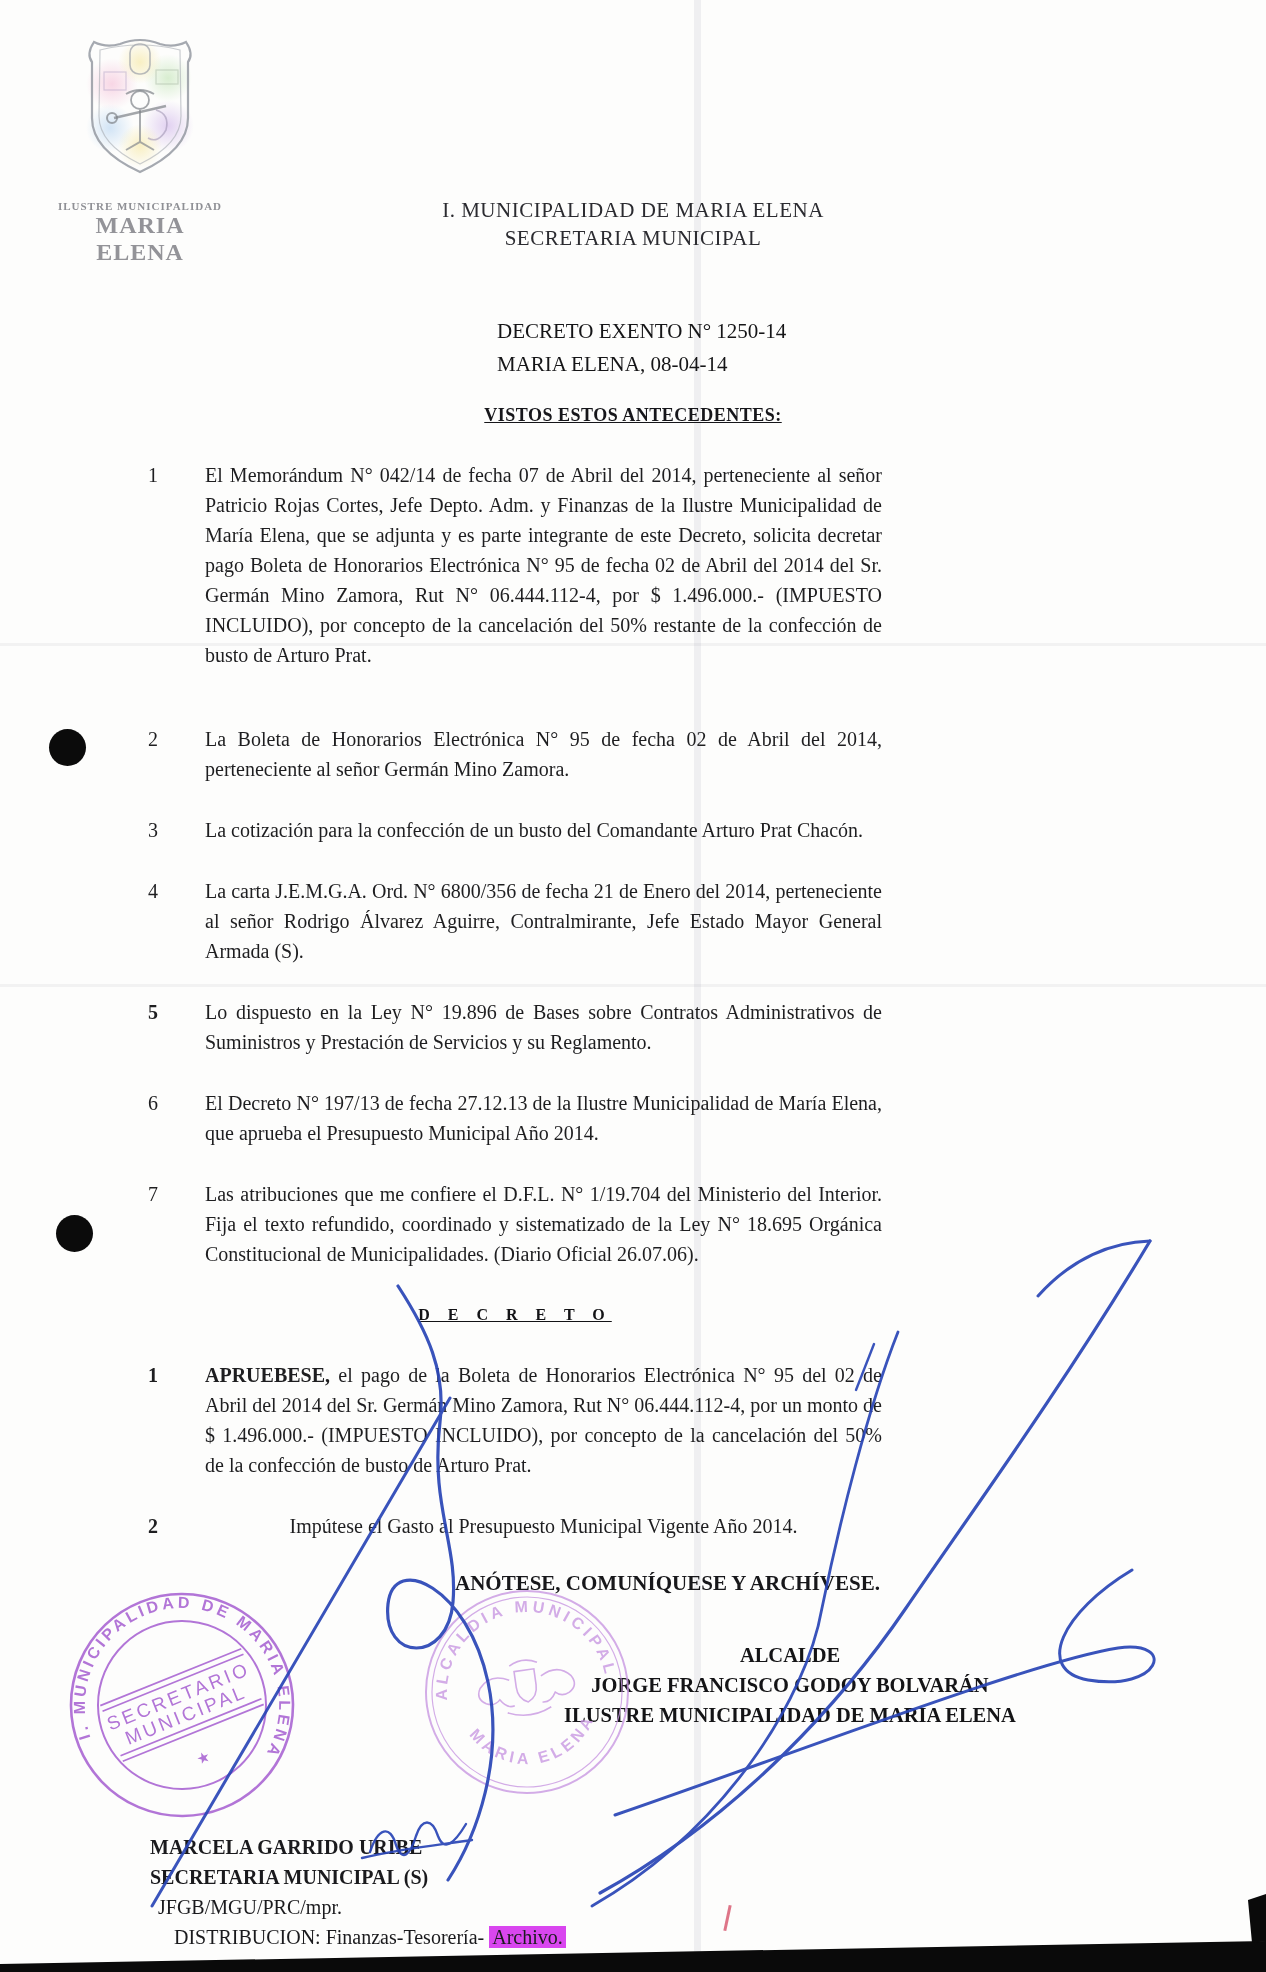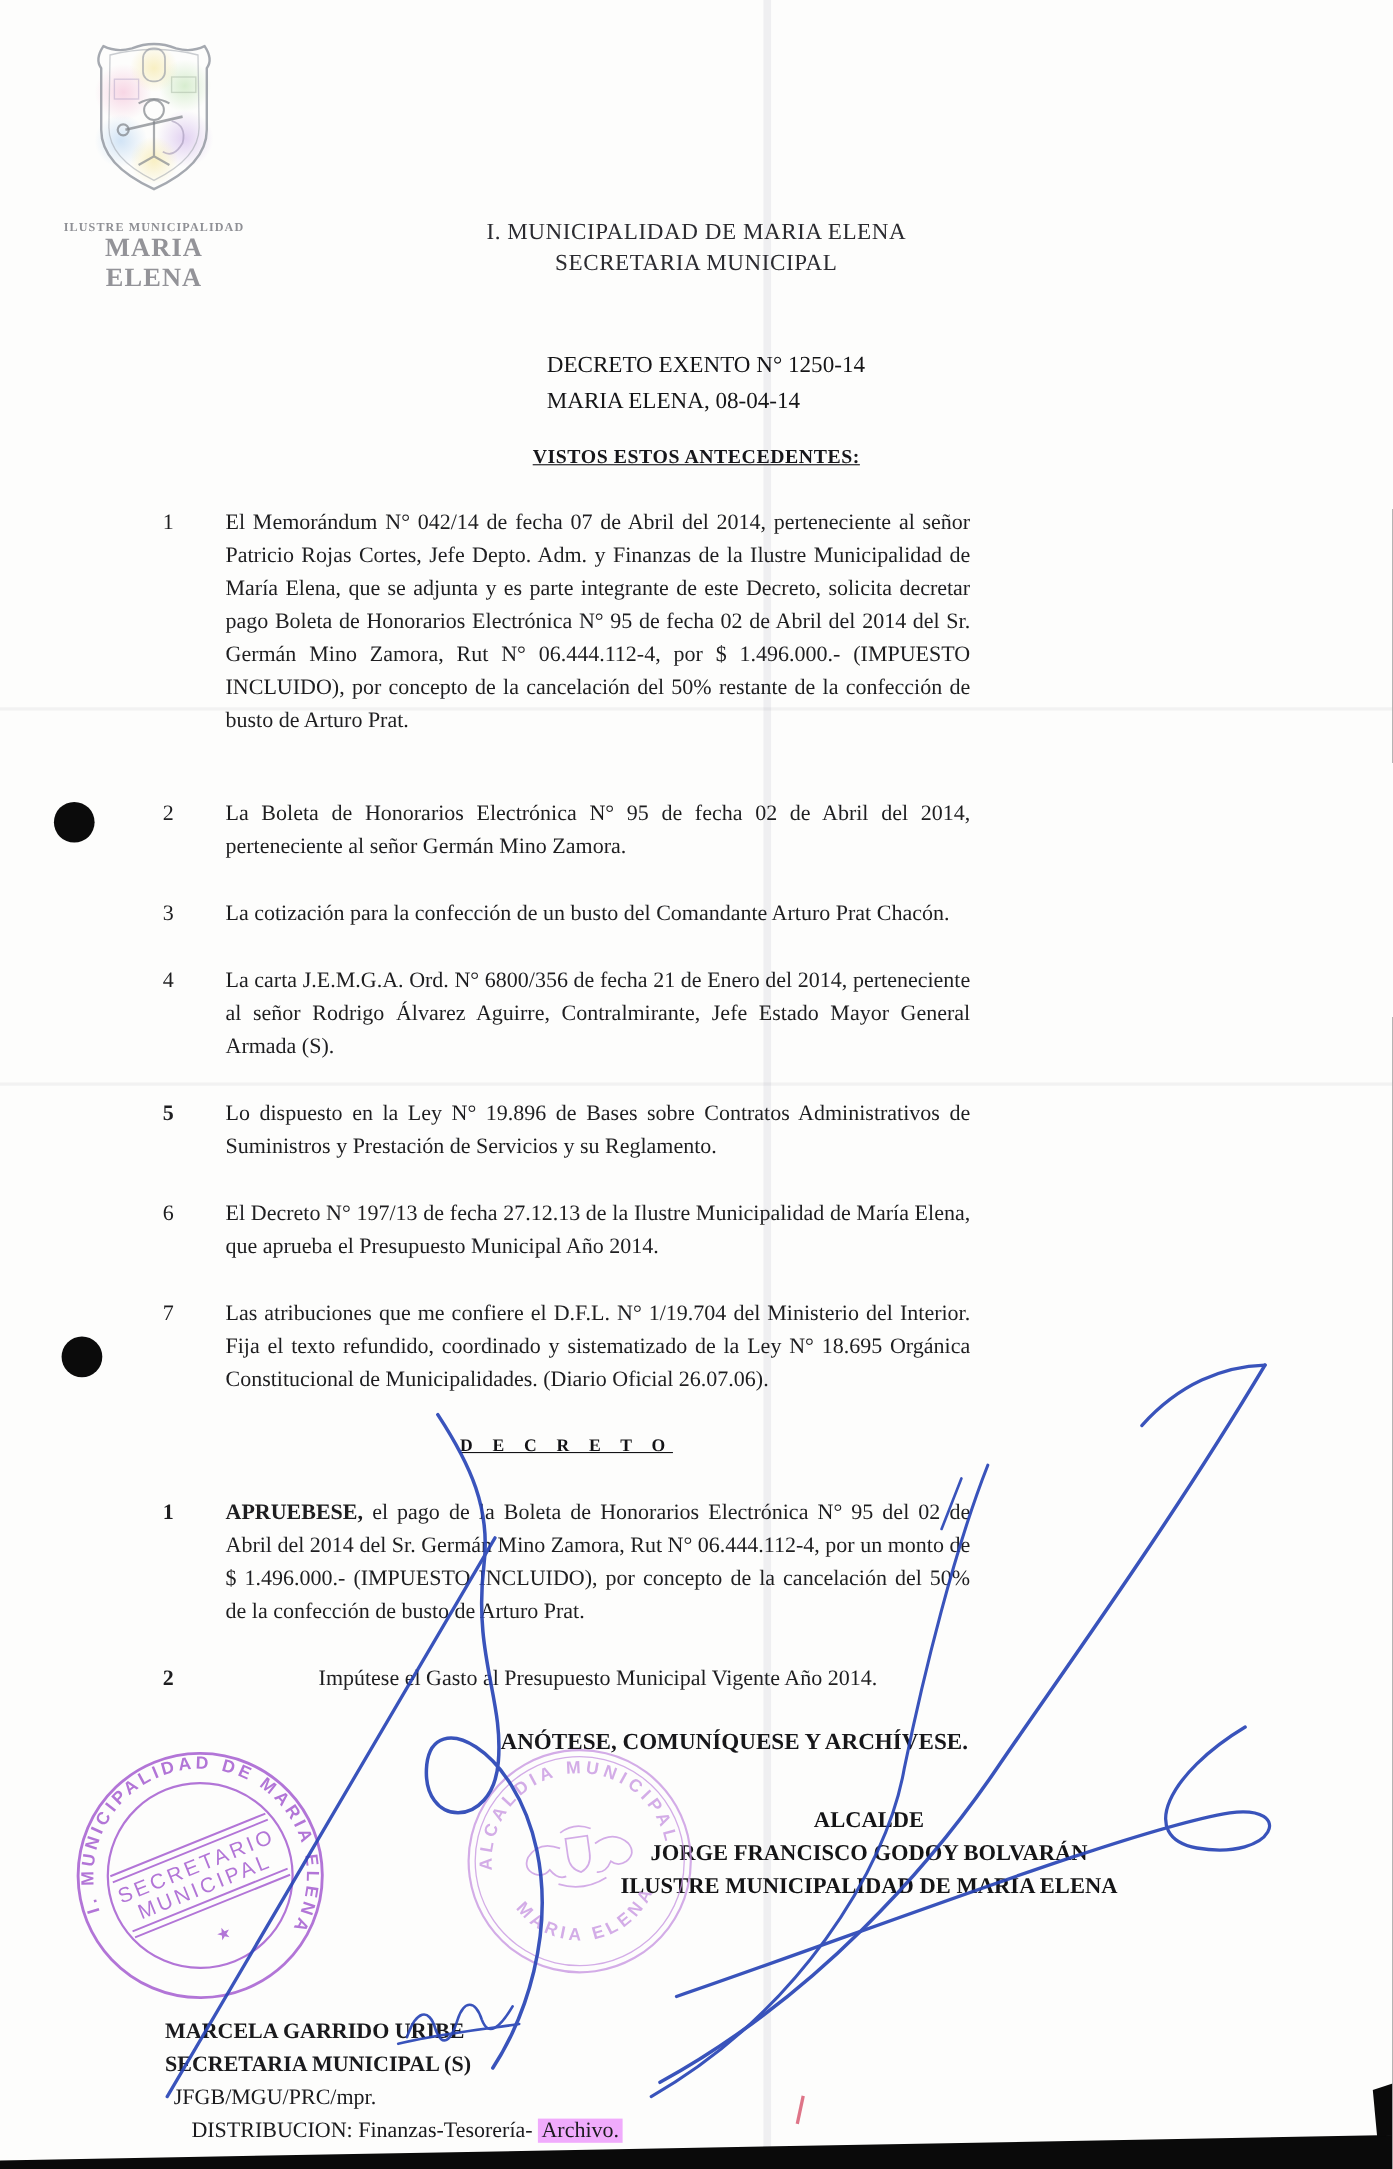--- a/index.html
+++ b/index.html
@@ -42,21 +42,21 @@
     font-size:16px; letter-spacing:7px; text-decoration:underline; color:#131316;}
   .closing{margin-top:-4px; padding-left:307px; font-weight:bold; font-size:21px;
     color:#17171a; white-space:nowrap;}
   
   .mayor-block{position:absolute; left:480px; top:1640px; width:620px; text-align:center;
     font-weight:bold; font-size:20.5px; line-height:30px; color:#141416;}
   .secretary-block{position:absolute; left:150px; top:1832px; font-size:20px;
     line-height:30px; color:#1a1a1d;}
   .secretary-block .b{font-weight:bold;}
   .ind1{padding-left:8px;} .ind2{padding-left:24px;}
-  .hl{background:#f0abfc; padding:0 3px;}
+  .hl{background:#d946ef; padding:0 3px;}
   
   .overlay{position:absolute; left:0; top:0; pointer-events:none;}
   
   .bottom-wedge{position:absolute; left:0; top:0;}
   .red-tick{position:absolute; left:726px; top:1905px; width:3px; height:26px;
     background:#d6536a; transform:rotate(12deg); opacity:.8;}
 </style>
 </head>
 <body>
 

